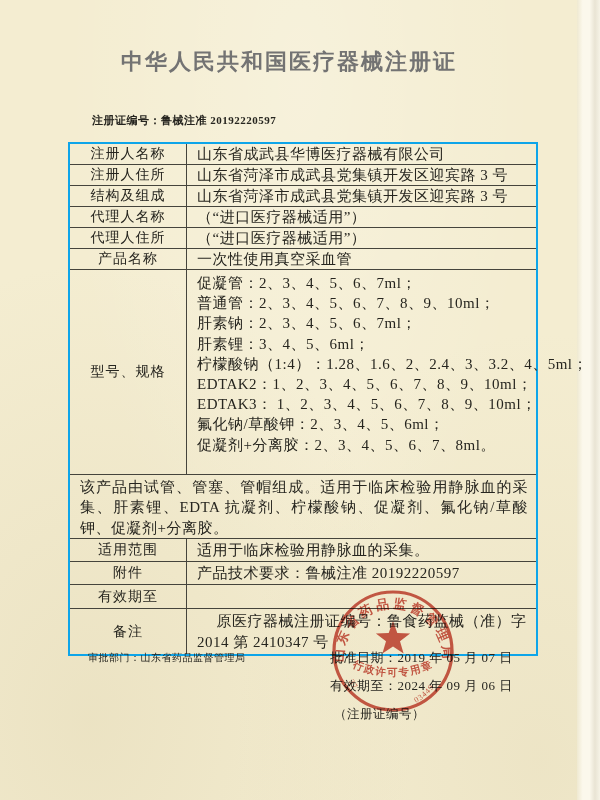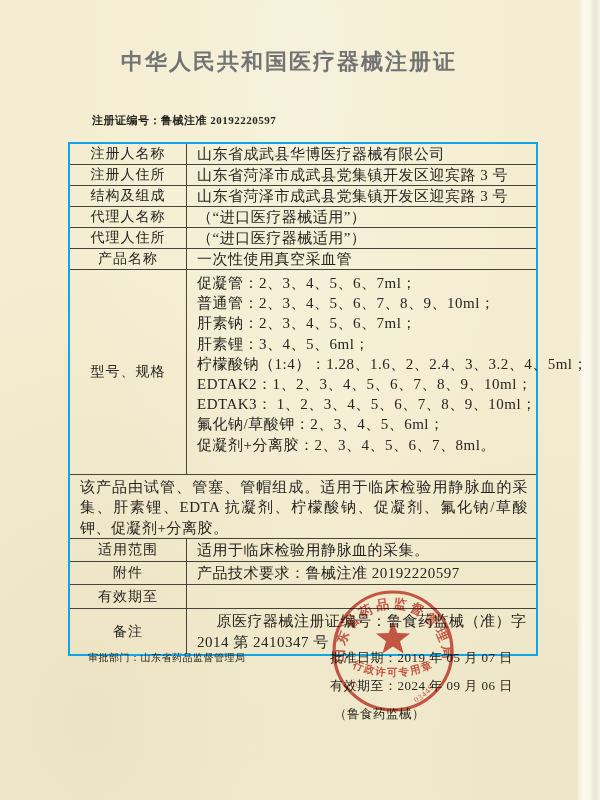--- a/index.html
+++ b/index.html
@@ -141,21 +141,21 @@
   <span>审批部门：</span><span>山东省药品监督管理局</span>
 </div>
 
 <div class="f-right">
   <div class="ln">
     <span>批准日期：</span><span>2019 年 05 月 07 日</span>
   </div>
   <div class="ln">
     <span>有效期至：</span><span>2024 年 09 月 06 日</span>
   </div>
-  <div class="ln f-seal-note">（鲁食药监械）</div>
+  <div class="ln f-seal-note">（注册证编号）</div>
 </div>
 
 <svg class="seal" viewBox="0 0 126 126">
   <defs>
     <path id="arcTop" d="M 14,80 A 50,50 0 1 1 112,80" fill="none"></path>
     <path id="arcCaption" d="M 25,80 A 95,95 0 0 0 101,80" fill="none"></path>
     <path id="arcBottom" d="M 14,66 A 49.3,49.3 0 1 0 112,66" fill="none"></path>
   </defs>
   <circle cx="63" cy="63" r="59" fill="none" stroke="#c23a2c" stroke-width="3.2"></circle>
   <polygon points="63,33 67.3,45 80.1,45.4 70,53.3 73.6,65.6 63,58.4 52.4,65.6 56,53.3 45.9,45.4 58.7,45" fill="#c23a2c"></polygon>

